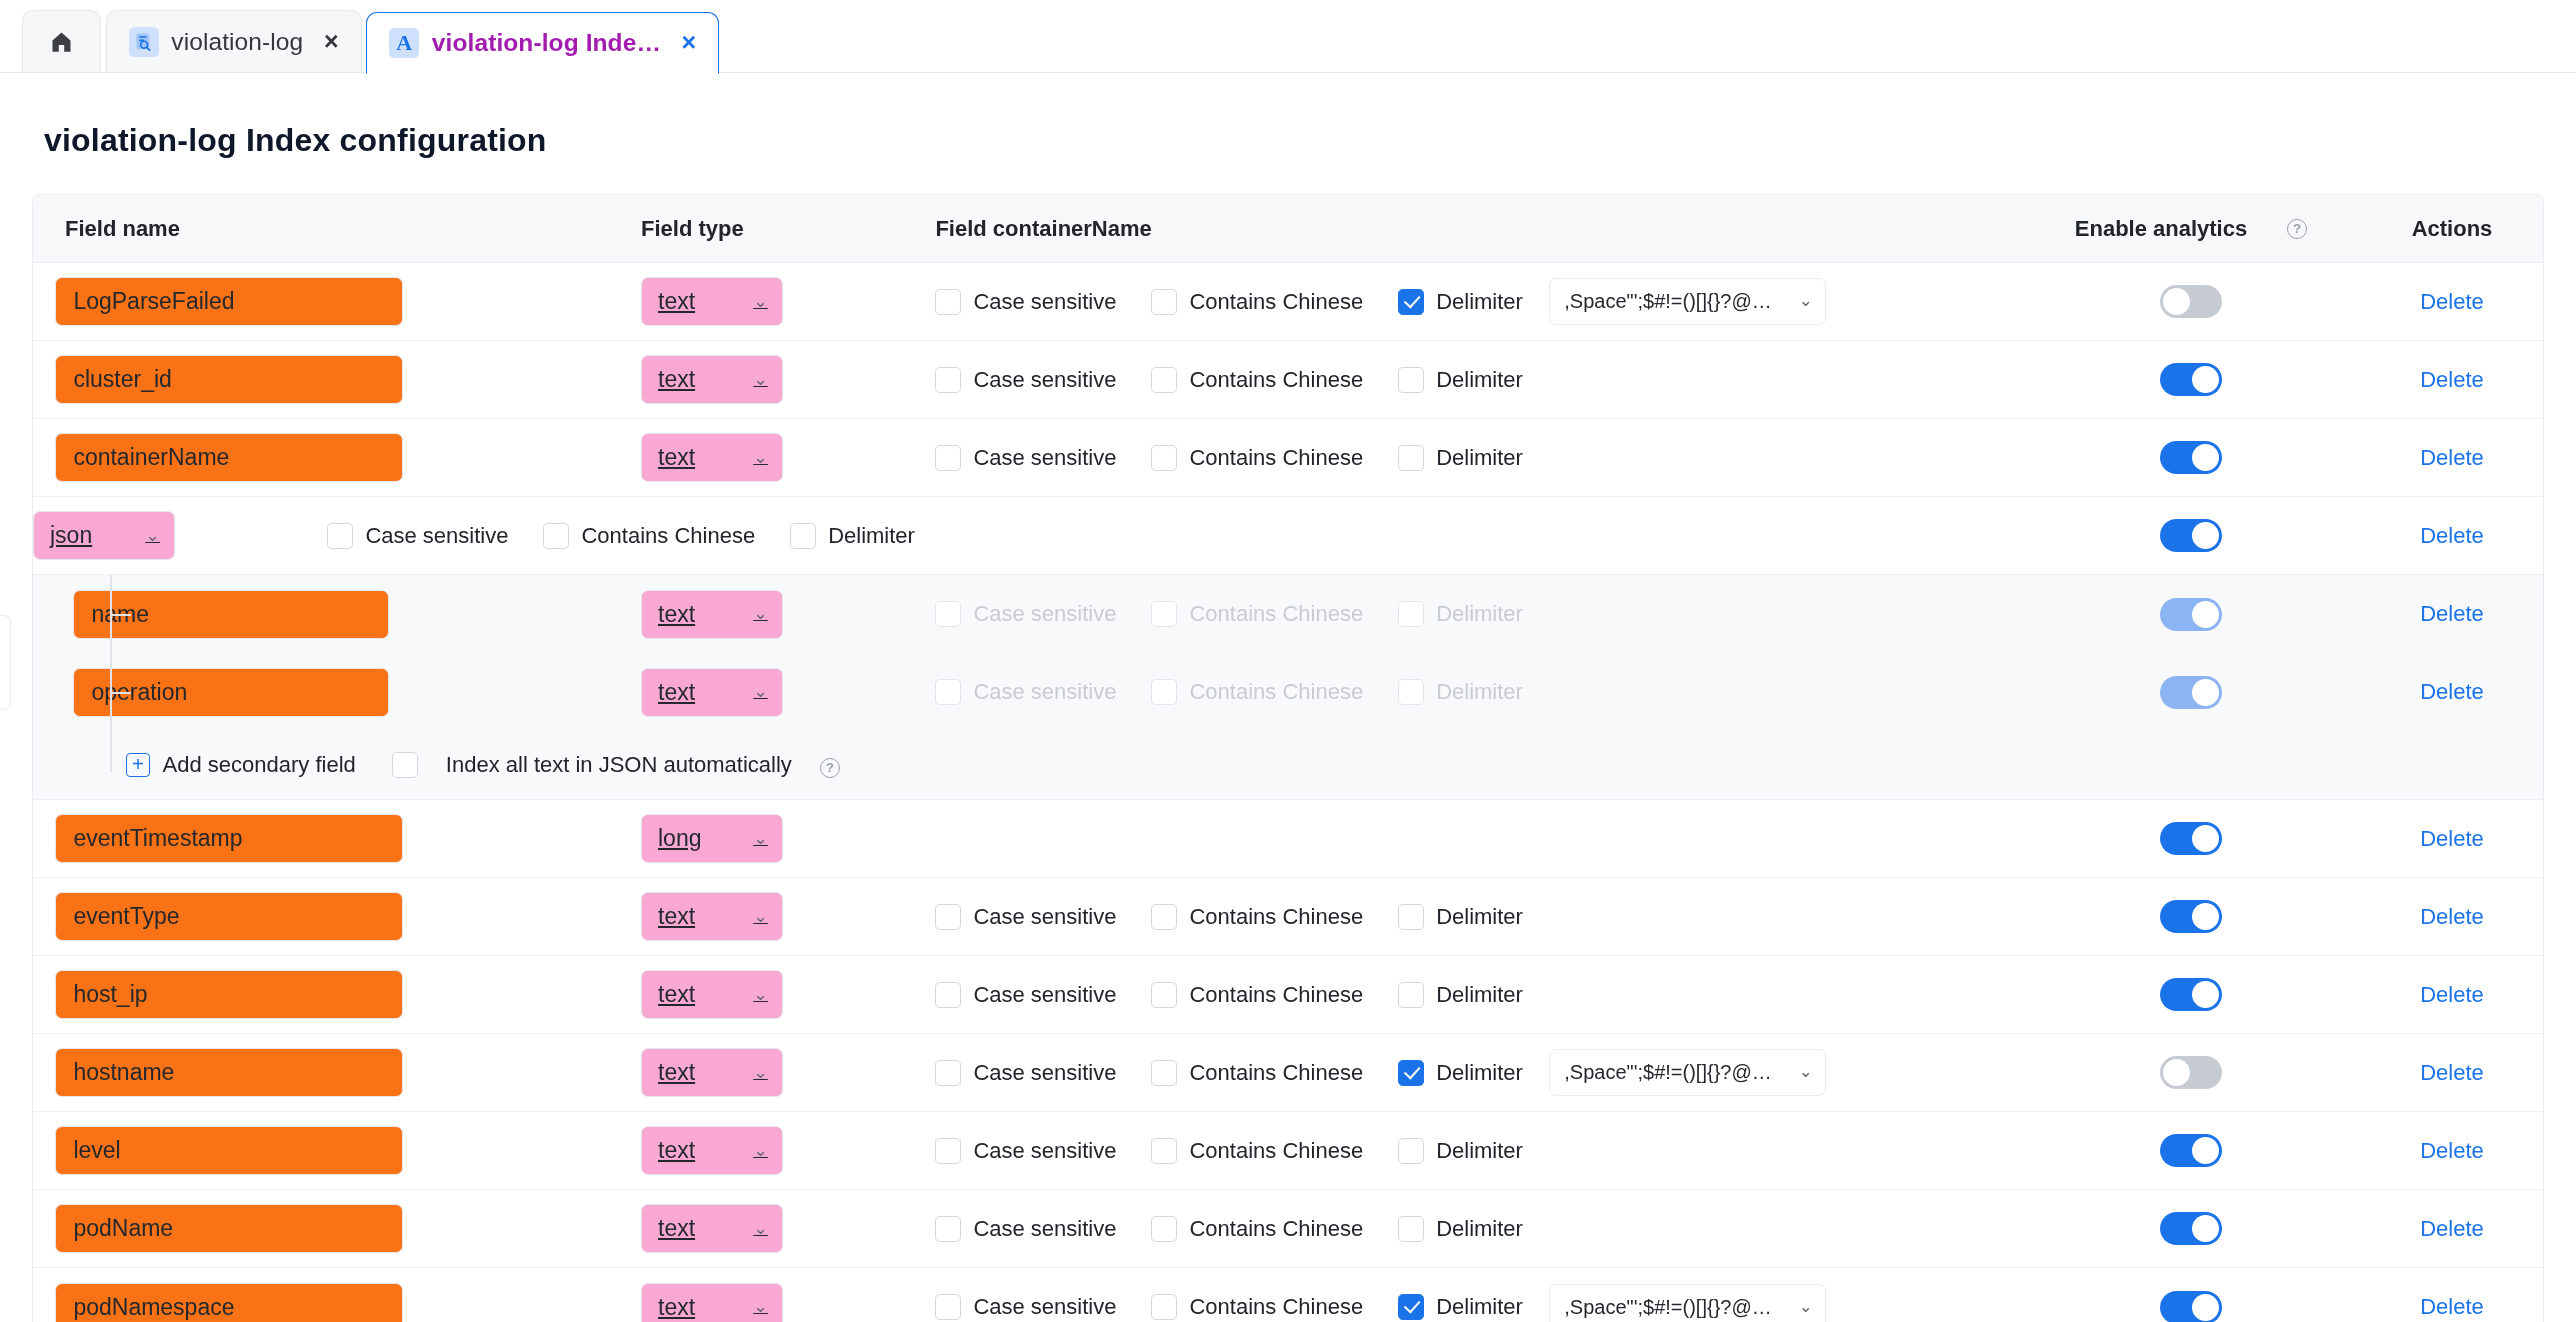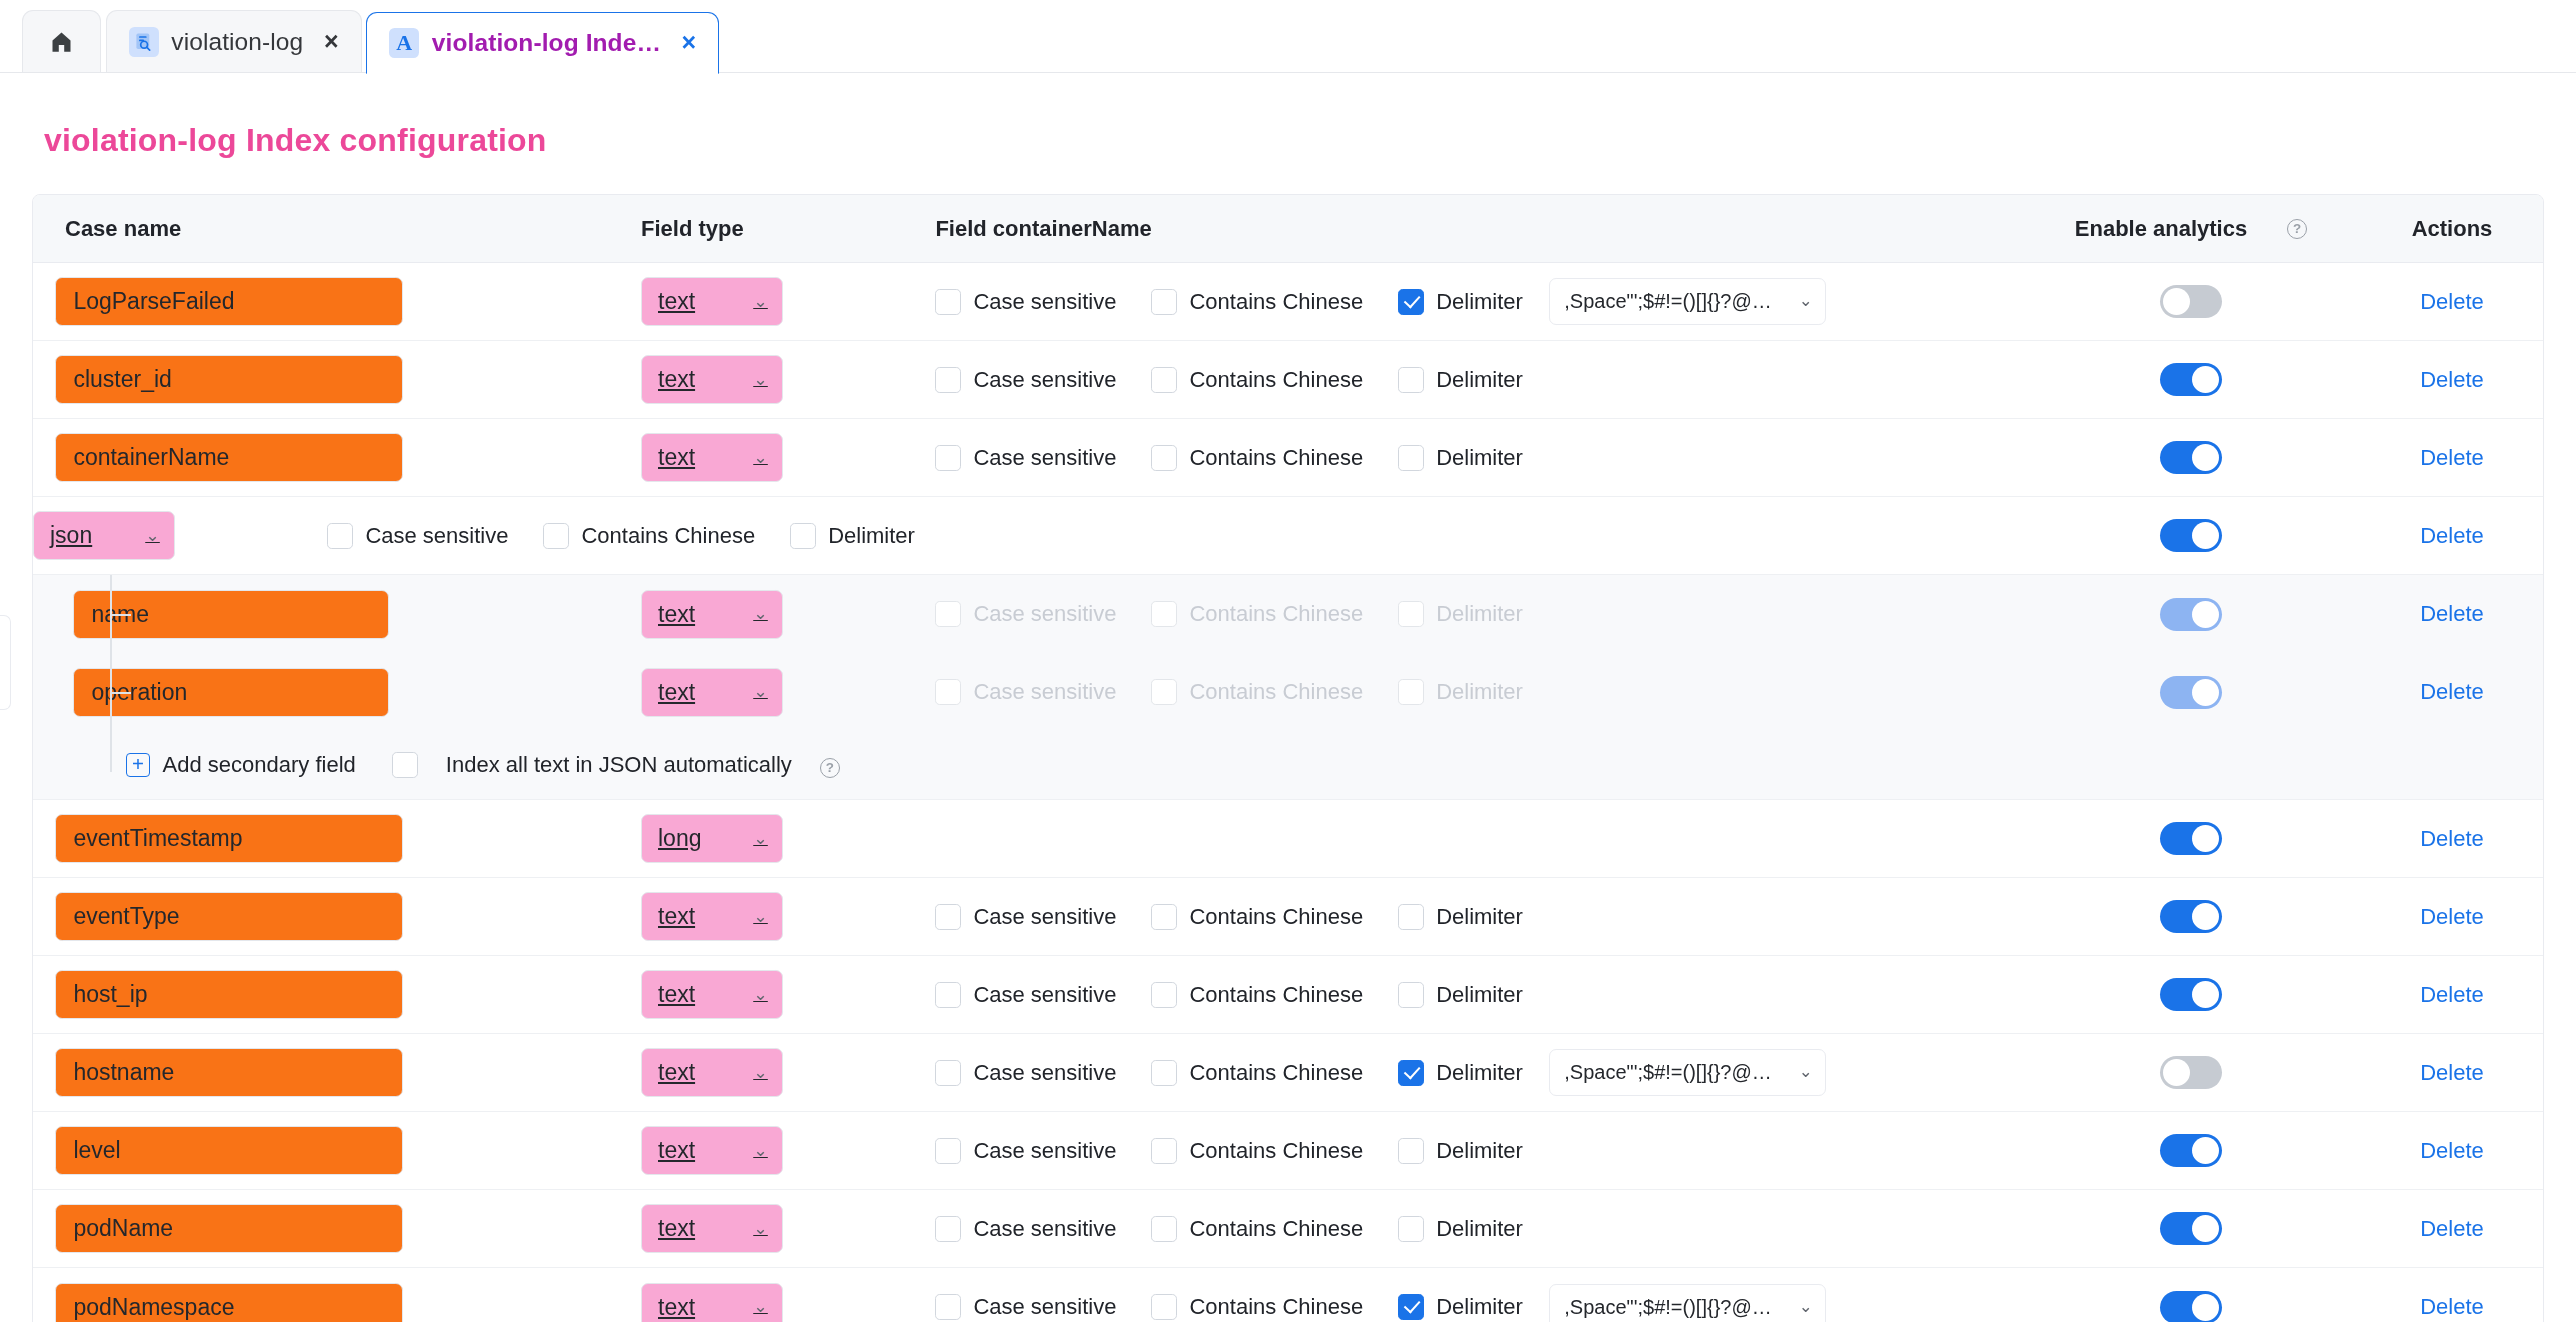--- a/index.html
+++ b/index.html
@@ -77,21 +77,21 @@
     color: #1a73e8;
     font-size: 22px;
     font-weight: 700;
     font-family: "Liberation Serif", serif;
   }
 
   
   .page-title {
     font-size: 32px;
     font-weight: 700;
-    color: #ec4899;
+    color: #0f172a;
     margin: 49px 0 12px 44px;
     letter-spacing: 0.2px;
   }
 
   .table-wrap {
     margin: 35px 32px 0 32px;
     border: 1.6px solid #e9ebf0;
     border-radius: 8px;
     overflow: hidden;
     background: #fff;
@@ -353,21 +353,21 @@
     <span class="tab-close">×</span>
   </div>
 </div>
 
 <div class="page-title">violation-log Index configuration</div>
 
 <div class="table-wrap">
 
   <div class="row head">
     <div class="c-name">
-        <div class="th">Case name</div>
+        <div class="th">Field name</div>
       </div>
     <div class="c-type">
         <div class="th">Field type</div>
       </div>
     <div class="c-config">
         <div class="th" style="padding-left:17.4px">Field containerName</div>
       </div>
     <div class="c-ana">
       <div class="th center">
         <span>Enable analytics</span>

